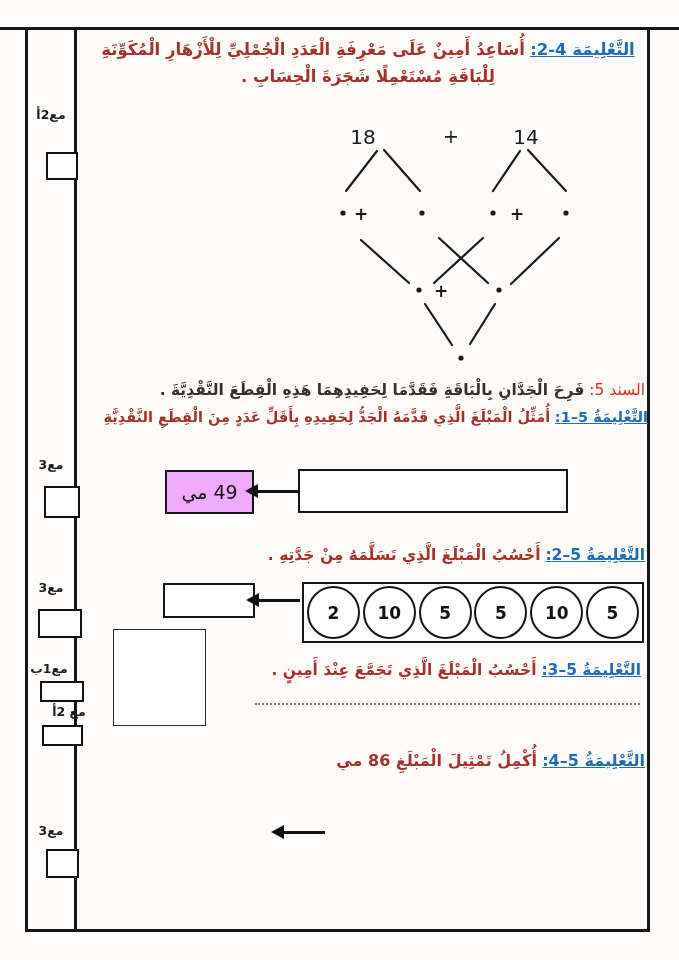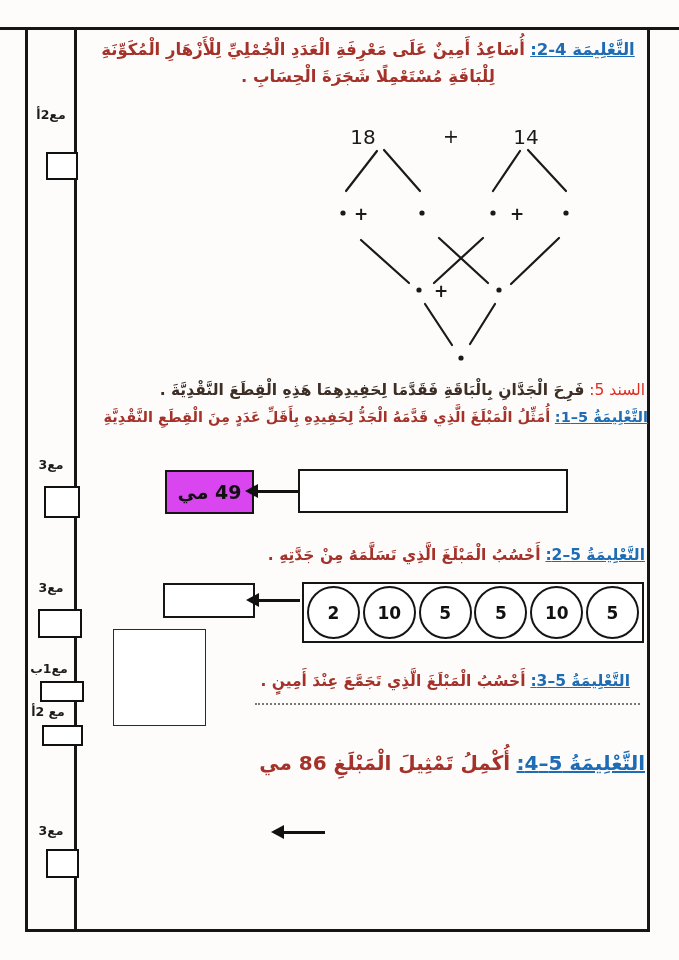--- a/index.html
+++ b/index.html
@@ -26,31 +26,31 @@
   .bright-red{color:#e02b20;font-weight:normal;}
   .dark-ink{color:#3d2f26;font-weight:bold;}
   .para{direction:rtl;text-align:right;}
   .nowrap{white-space:nowrap;}
 
   .p-header{top:36px;right:31px;width:560px;font-size:16.5px;line-height:27px;}
   .p-support{top:381px;right:34px;font-size:15.5px;}
   .p-51{top:409px;right:31px;font-size:14.5px;}
   .p-52{top:546px;right:34px;font-size:15.5px;}
   .p-53{top:657px;right:34px;font-size:15.5px;}
-  .p-54{top:751px;right:34px;font-size:20px;}
+  .p-54{top:751px;right:34px;font-size:16px;}
 
   
   .score-label{width:44px;text-align:center;font-size:12.5px;font-weight:bold;color:#1c1c1c;direction:rtl;white-space:nowrap;}
   .score-box{border:2.5px solid #111;background:#fff;}
 
   
   .framed-box{border:2.5px solid #151515;background:#fff;box-sizing:border-box;}
-  .amount-box{border:2px solid #151515;background:#d946ef;box-sizing:border-box;
+  .amount-box{border:2px solid #151515;background:#f0abfc;box-sizing:border-box;
     display:flex;align-items:center;justify-content:center;
-    font-weight:bold;color:#111;direction:rtl;}
+    font-weight:normal;color:#111;direction:rtl;}
   .arrow{height:3px;background:#111;}
   .arrow::before{
     content:"";position:absolute;left:-13px;top:-6px;
     border-top:7px solid transparent;border-bottom:7px solid transparent;
     border-right:13px solid #111;
   }
   .coins-box{display:flex;align-items:center;justify-content:space-between;
     padding:0 3px;}
   .coin{border:2px solid #151515;border-radius:50%;background:#fff;
     display:flex;align-items:center;justify-content:center;
@@ -75,21 +75,21 @@
 
   <div class="abs score-label" style="left:29px;top:457px;">مع3</div>
   <div class="abs score-box" style="left:44px;top:486px;width:32px;height:28px;"></div>
 
   <div class="abs score-label" style="left:29px;top:580px;">مع3</div>
   <div class="abs score-box" style="left:38px;top:609px;width:40px;height:25px;"></div>
 
   <div class="abs score-label" style="left:27px;top:661px;">مع1ب</div>
   <div class="abs score-box" style="left:40px;top:681px;width:40px;height:17px;"></div>
 
-  <div class="abs score-label" style="left:26px;top:704px;">مع 2أ</div>
+  <div class="abs score-label" style="left:47px;top:704px;">مع 2أ</div>
   <div class="abs score-box" style="left:42px;top:725px;width:37px;height:17px;"></div>
 
   <div class="abs score-label" style="left:29px;top:823px;">مع3</div>
   <div class="abs score-box" style="left:46px;top:849px;width:29px;height:25px;"></div>
 
   <p class="abs para p-header" style="margin:0;text-align:center;"><span class="blue-label">التَّعْلِيمَة 4-2:</span> <span class="red-text">أُسَاعِدُ أَمِينٌ عَلَى مَعْرِفَةِ الْعَدَدِ الْجُمْلِيِّ لِلْأَزْهَارِ الْمُكَوِّنَةِ لِلْبَاقَةِ مُسْتَعْمِلًا شَجَرَةَ الْحِسَابِ .</span></p>
 
   <svg class="abs tree-svg" style="left:280px;top:112px;" width="360" height="260" viewBox="280 112 360 260">
     <g stroke="#1a1a1a" stroke-width="2.2" stroke-linecap="round">
       <line x1="377" y1="151" x2="346" y2="191"></line>
@@ -136,20 +136,20 @@
     <div class="coin coin-lg">5</div>
     <div class="coin coin-lg">10</div>
     <div class="coin coin-lg">5</div>
     <div class="coin coin-lg">5</div>
     <div class="coin coin-lg">10</div>
     <div class="coin coin-lg">2</div>
   </div>
 
   <div class="abs" style="left:113px;top:629px;width:93px;height:97px;border:1.5px solid #2a2a2a;background:#fff;box-sizing:border-box;"></div>
 
-  <p class="abs para p-53 nowrap" style="margin:15px;"><span class="blue-label">التَّعْلِيمَةُ 5–3:</span> <span class="red-text">أَحْسُبُ الْمَبْلَغَ الَّذِي تَجَمَّعَ عِنْدَ أَمِينٍ .</span></p>
+  <p class="abs para p-53 nowrap" style="margin:4px;"><span class="blue-label">التَّعْلِيمَةُ 5–3:</span> <span class="red-text">أَحْسُبُ الْمَبْلَغَ الَّذِي تَجَمَّعَ عِنْدَ أَمِينٍ .</span></p>
   <div class="abs dotted-line" style="left:255px;top:693px;width:385px;height:10px;"></div>
 
   <p class="abs para p-54 nowrap" style="margin:0;"><span class="blue-label">التَّعْلِيمَةُ 5–4:</span> <span class="red-text">أُكْمِلُ تَمْثِيلَ الْمَبْلَغِ 86 مي</span></p>
 
   <div class="abs arrow" style="left:284px;top:831px;width:41px;"></div>
 
 </div>
 
 </body></html>

